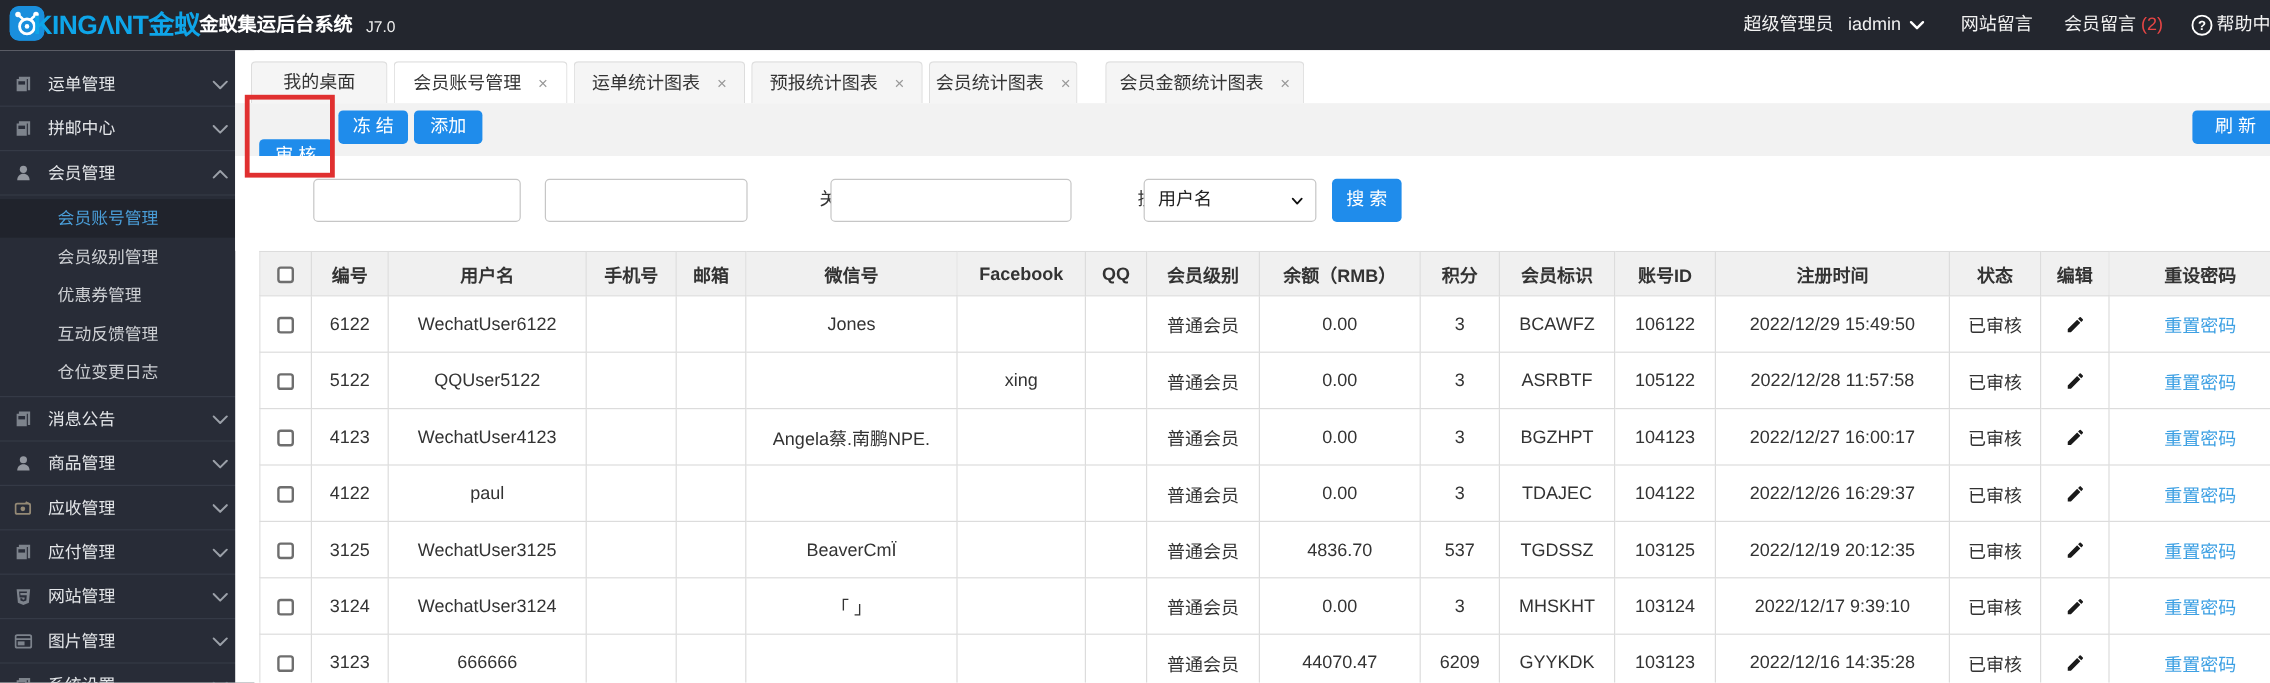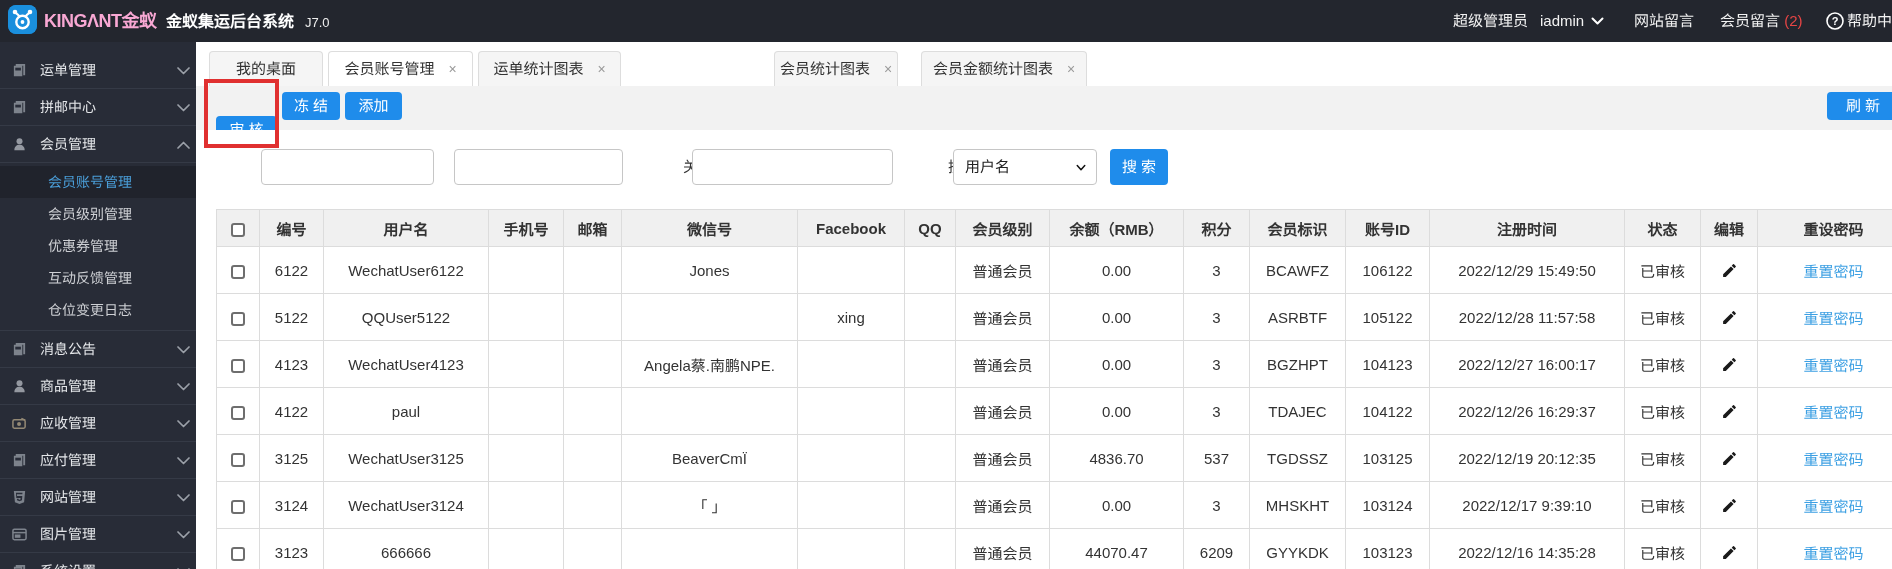--- a/index.html
+++ b/index.html
@@ -3,21 +3,21 @@
 <meta charset="utf-8">
 <title>金蚁集运后台系统</title>
 <style>
 * { margin:0; padding:0; box-sizing:border-box; }
 html,body { width:1892px; height:569px; overflow:hidden; font-family:"Liberation Sans",sans-serif; }
 body { position:relative; background:#fff; }
 
 
 .topbar { position:absolute; left:0; top:0; width:1892px; height:42px; background:#23262e; color:#fff; }
 .logo-sq { position:absolute; left:8px; top:5px; width:29px; height:29px; border-radius:8px; background:#1a8fdd; }
-.brand { position:absolute; left:44px; top:0; height:42px; line-height:42px; font-size:18px; font-weight:bold; color:#f9a8d4; letter-spacing:-0.5px;}
+.brand { position:absolute; left:28px; top:0; height:42px; line-height:42px; font-size:22px; font-weight:bold; color:#0ea5e9; letter-spacing:-0.5px;}
 .systitle { position:absolute; left:166px; top:0; height:42px; line-height:44px; font-size:16px; font-weight:bold; color:#fff; }
 .sysver { position:absolute; left:305px; top:0; height:42px; line-height:45px; font-size:13px; color:#eee; }
 .tr-item { position:absolute; top:0; height:42px; line-height:42px; font-size:15px; color:#f2f2f2; white-space:nowrap; }
 
 
 .sidebar { position:absolute; left:0; top:42px; width:212px; height:527px; background:#282c37; }
 .menu-item { position:relative; height:37px; line-height:37px; color:#e4e6e9; font-size:14px; border-bottom:1px solid #353a46; }
 .menu-item .mi-txt { position:absolute; left:40px; top:0; }
 .menu-item .mi-ico { position:absolute; left:12px; top:11px; width:15px; height:15px; opacity:0.75; }
 .menu-item .chev { position:absolute; right:22px; top:15px; width:13px; height:8px; }
@@ -205,20 +205,21 @@
         <path d="M1 1 L6.5 6.5 L12 1" fill="none" stroke="#9ba0a8" stroke-width="1.7" stroke-linecap="round" stroke-linejoin="round"></path>
       </svg>
     </div>
 </div>
 
 <div class="content">
   <div class="tabbar">
     <div class="tab" style="left:13px;width:114px;">我的桌面</div>
     <div class="tab active" style="left:132px;width:145px;">会员账号管理<span class="x">×</span></div>
     <div class="tab" style="left:282px;width:143px;">运单统计图表<span class="x">×</span></div>
+    <div class="tab" style="left:430px;width:143px;">预报统计图表<span class="x">×</span></div>
     <div class="tab" style="left:578px;width:124px;">会员统计图表<span class="x">×</span></div>
     <div class="tab" style="left:725px;width:166px;">会员金额统计图表<span class="x">×</span></div>
   </div>
   <div class="toolbar">
     <div class="btn" style="left:20px;width:61px;margin-top:24px;">审 核</div>
     <div class="btn" style="left:86px;width:58px;">冻 结</div>
     <div class="btn" style="left:149px;width:57px;">添加</div>
     <div class="btn" style="left:1631px;width:72px;">刷 新</div>
   </div>
   <div class="filter">

